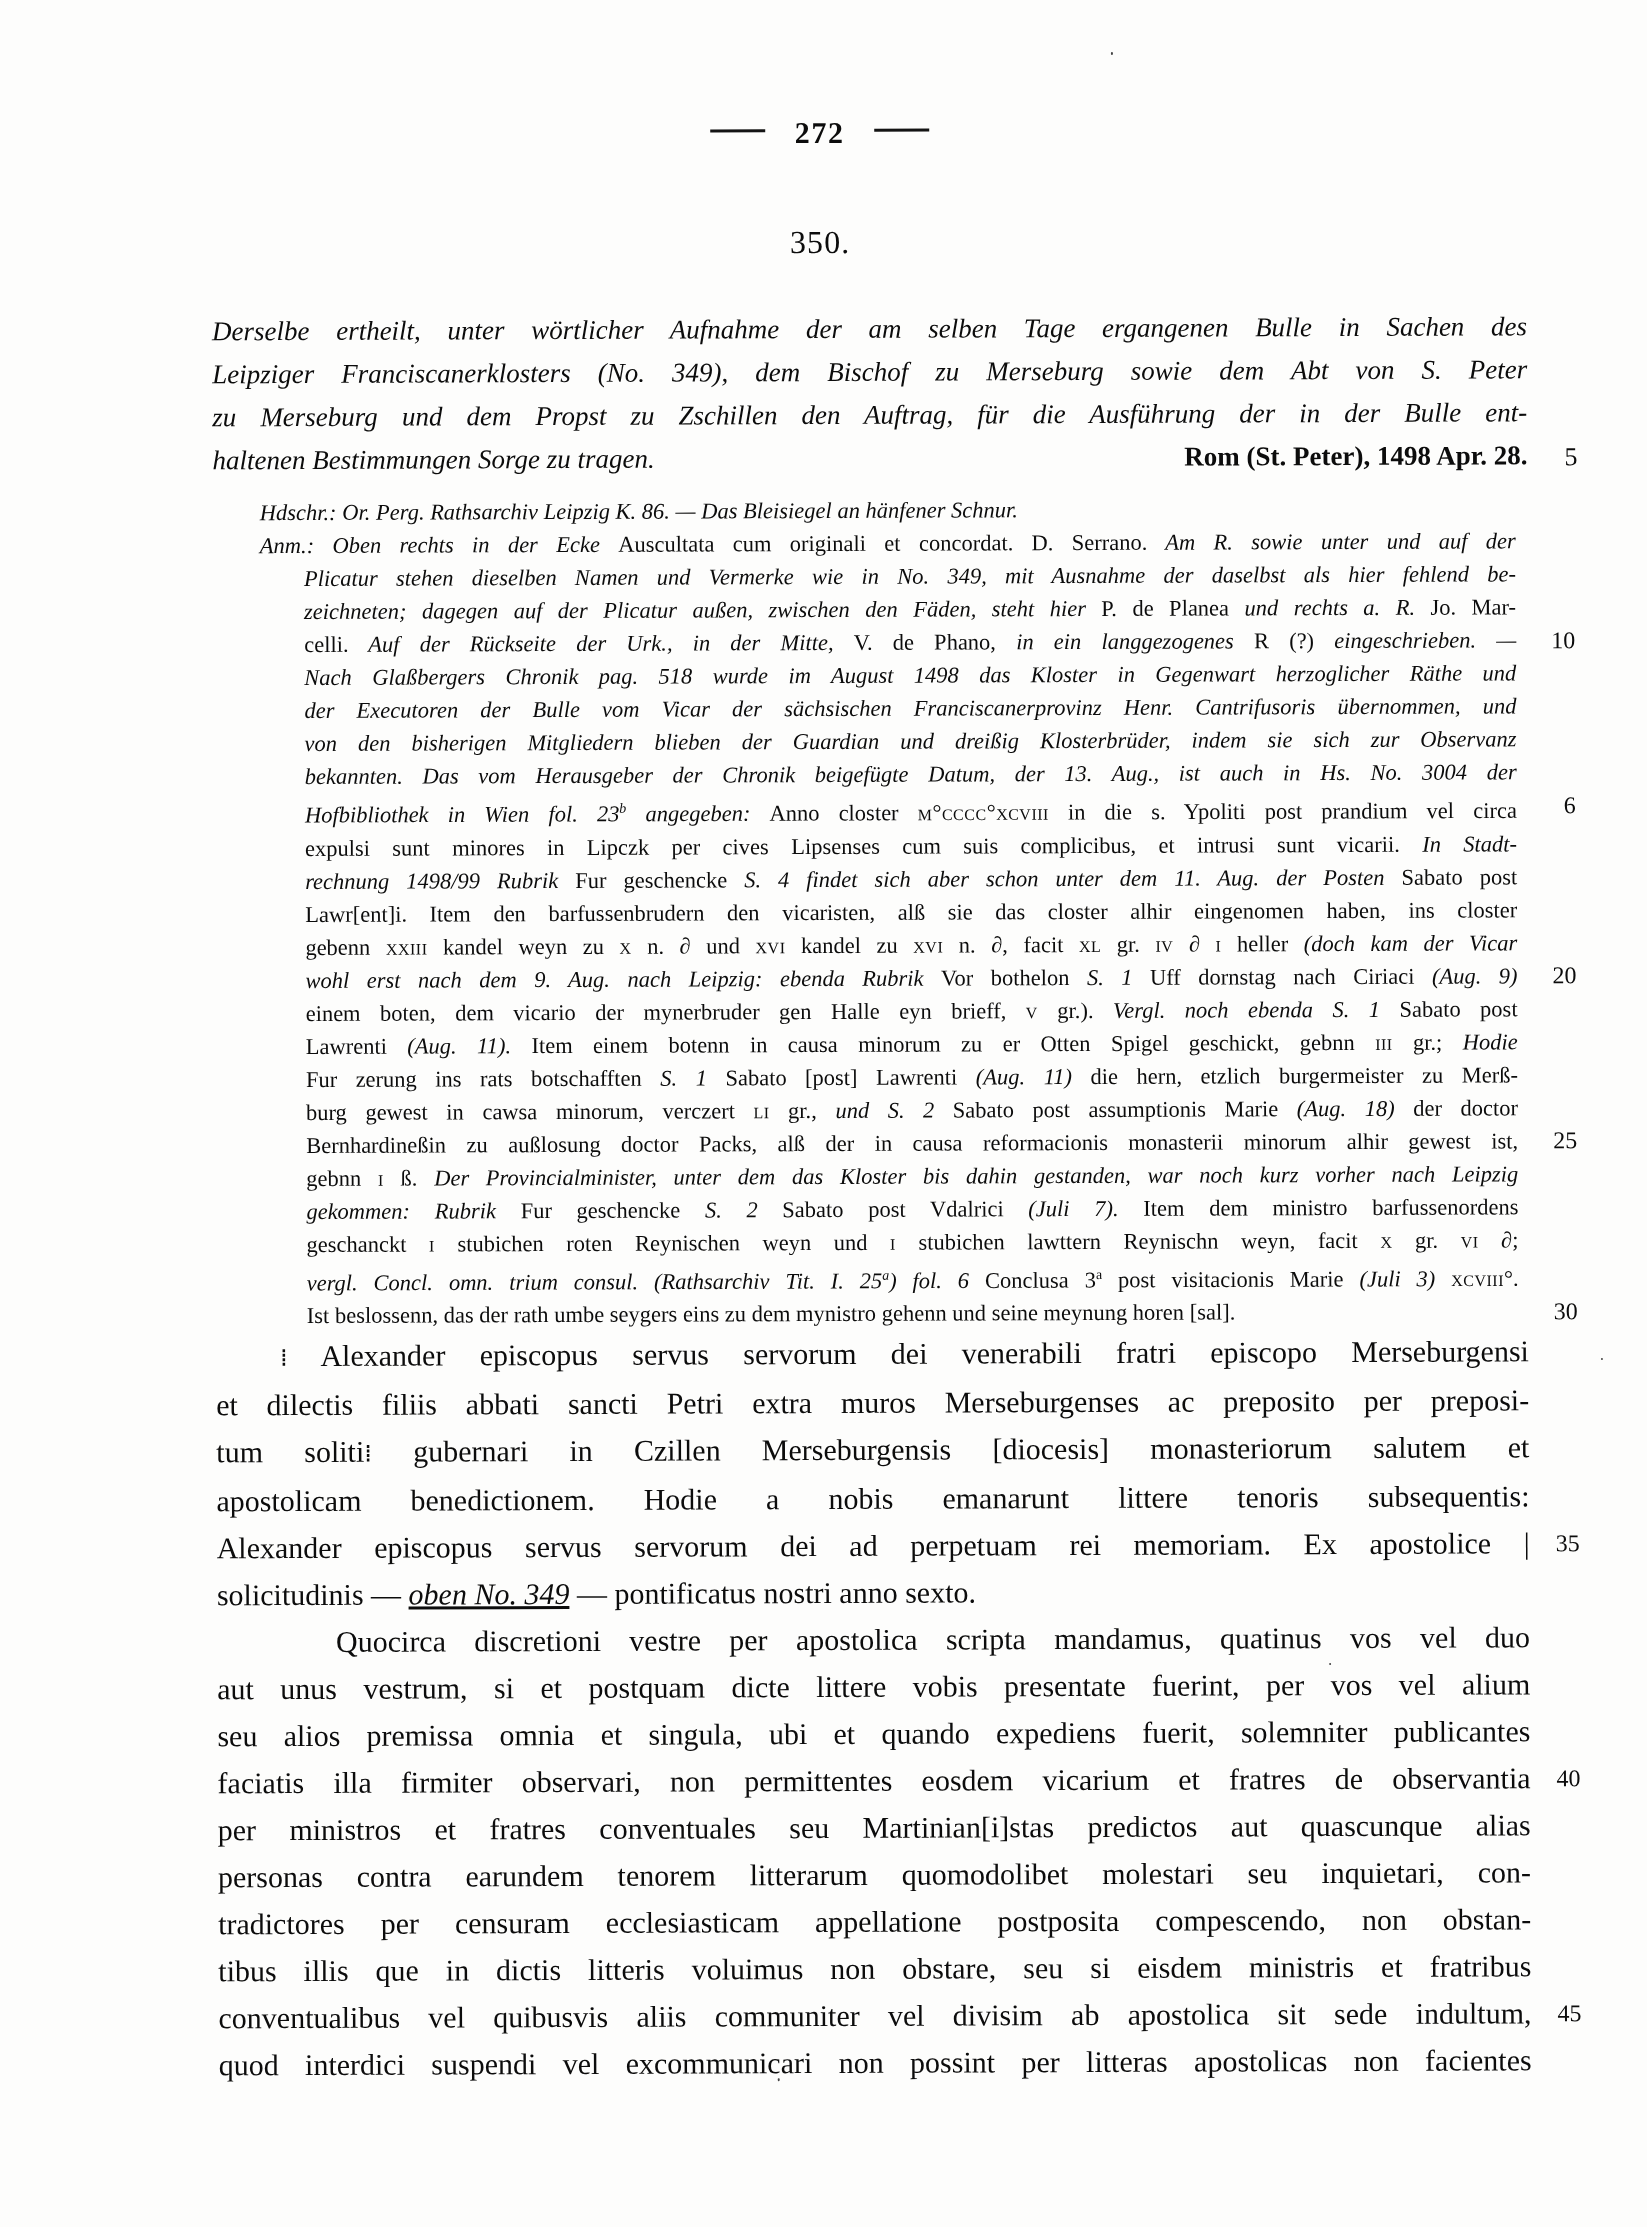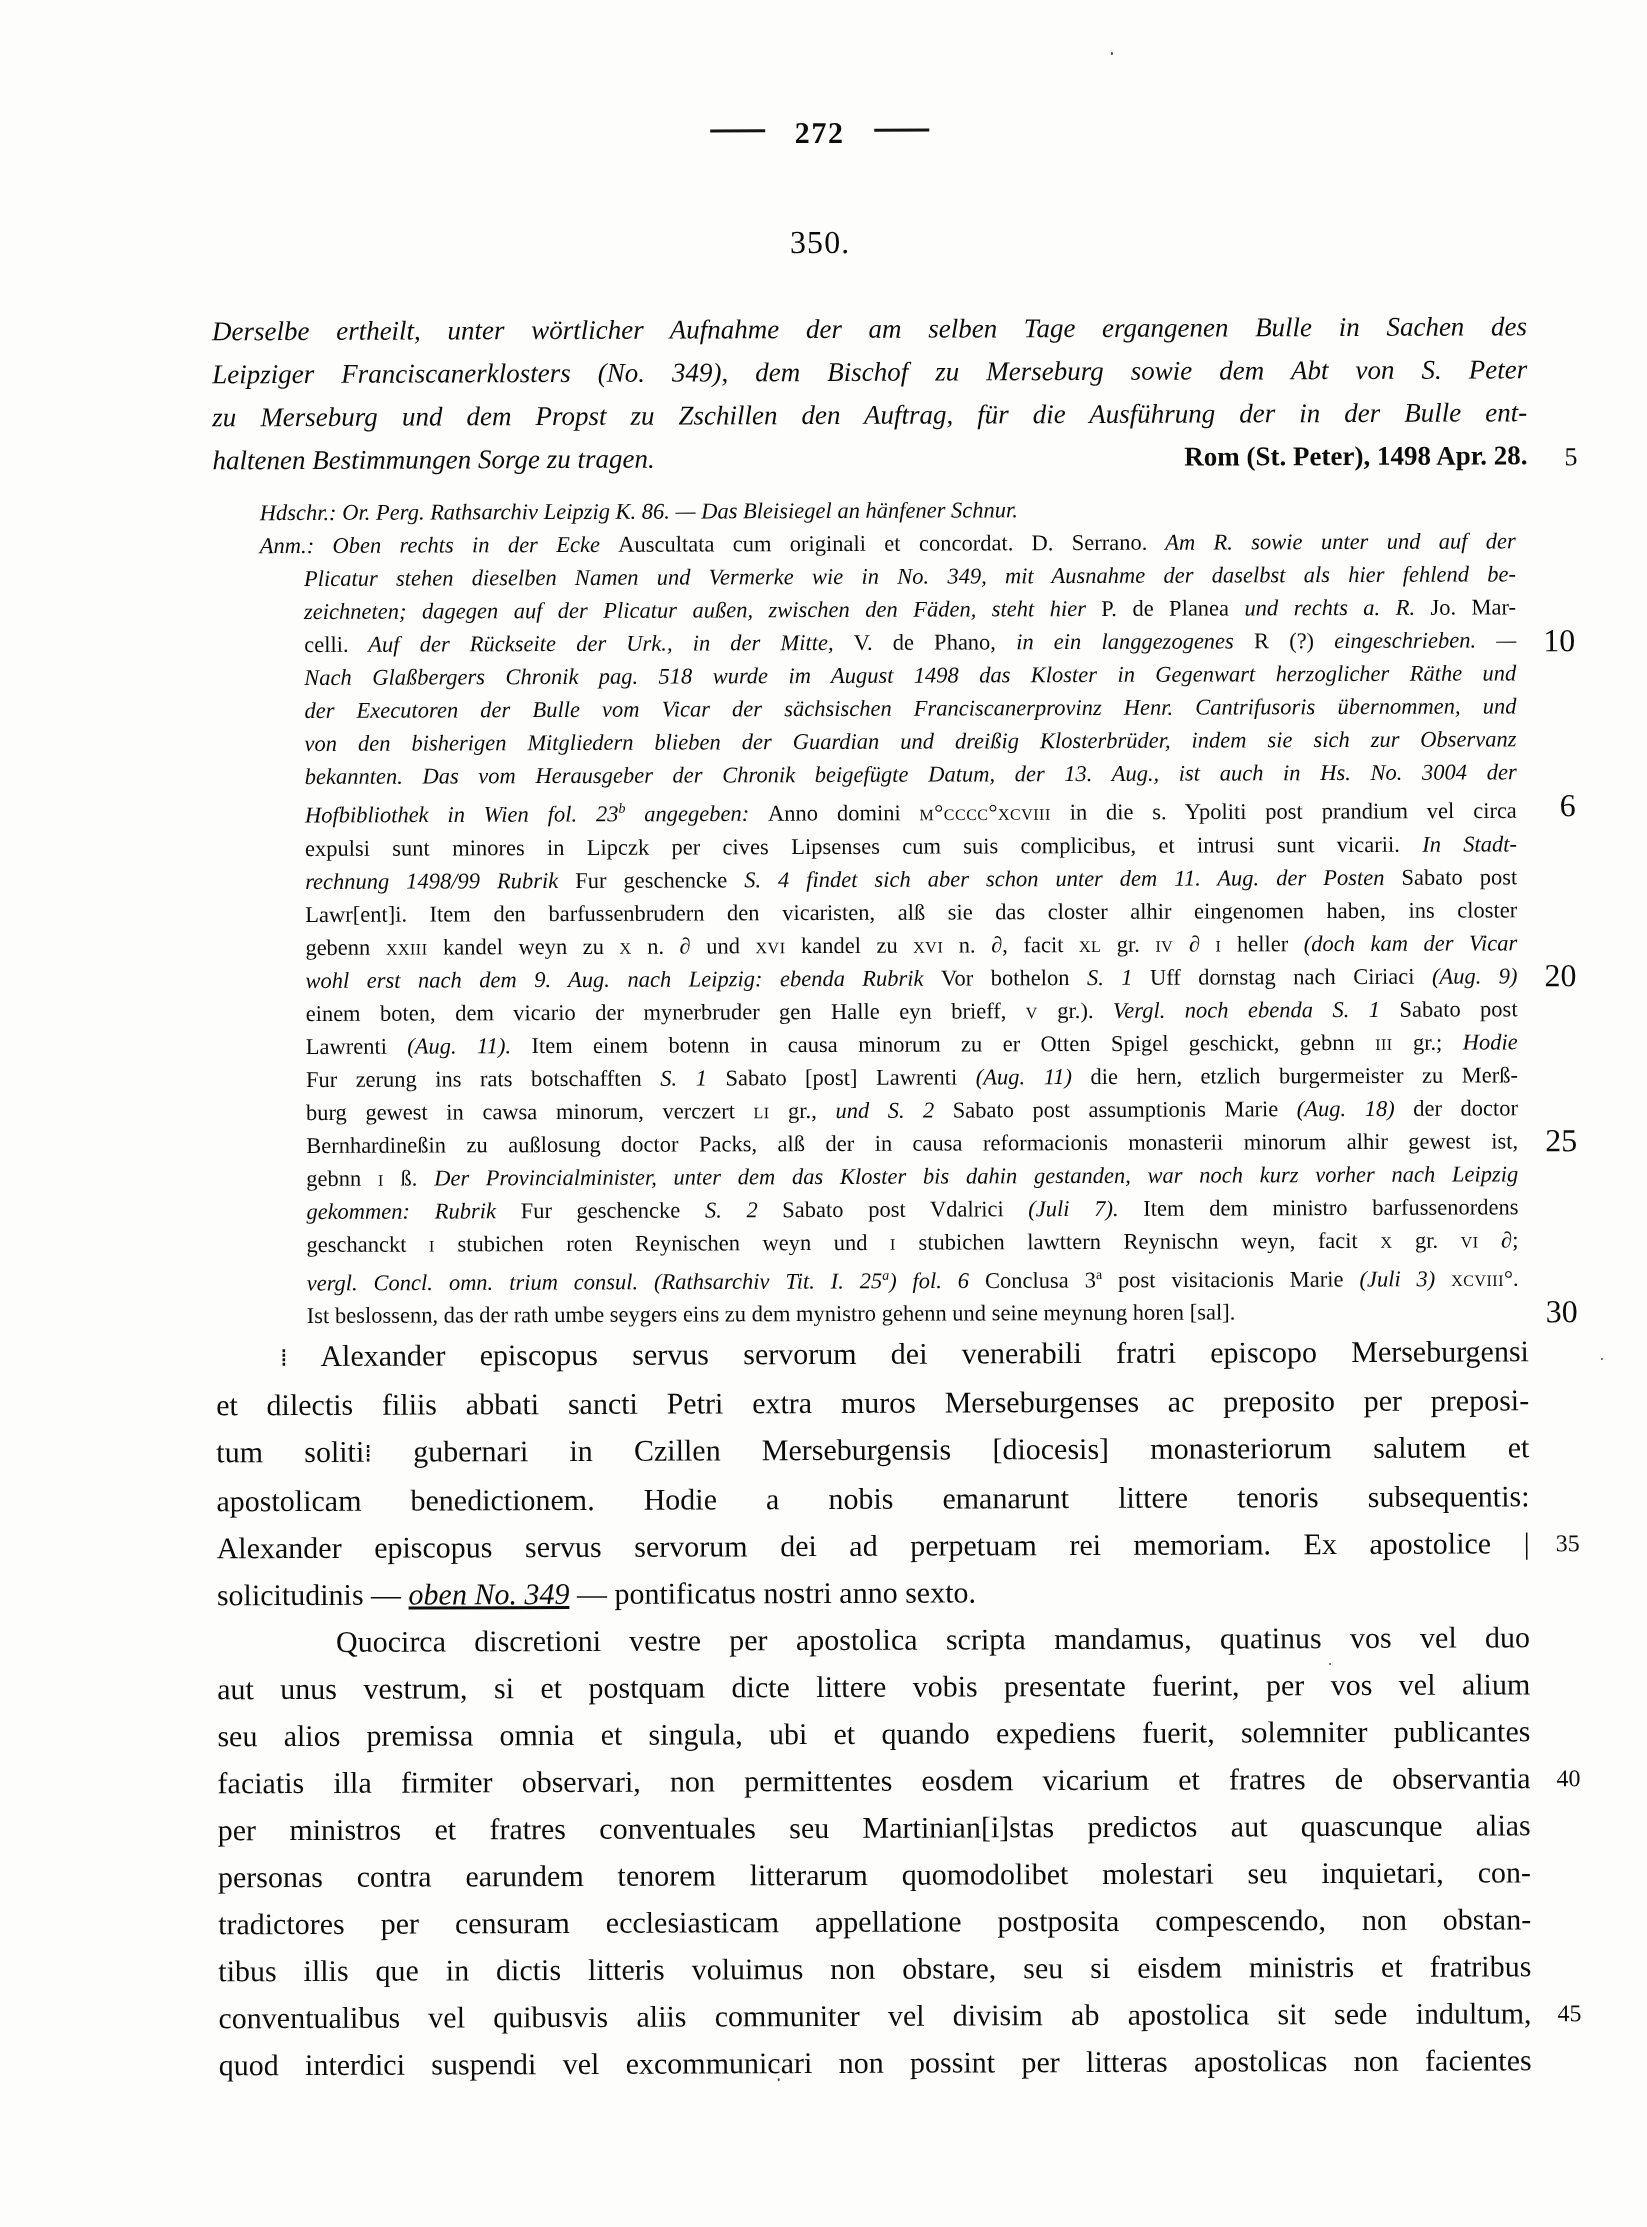--- a/index.html
+++ b/index.html
@@ -31,21 +31,21 @@
   
   .maintext{position:absolute;left:215px;top:1330px;width:1313px;font-size:30px;line-height:47px;}
   .maintext .tl{text-align:justify;text-align-last:justify;}
   .maintext .tl.nojust{text-align:left;text-align-last:left;}
   .maintext .tl.ind1{padding-left:64px;}
   .maintext .tl.ind2{padding-left:119px;}
   
   .tl{position:relative;white-space:normal;}
   .linenum{position:absolute;top:0.5px;font-style:normal;font-weight:normal;font-variant:normal;}
   .summary .linenum{right:-50px;font-size:26px;}
-  .apparatus .linenum{right:-59px;font-size:32px;}
+  .apparatus .linenum{right:-59px;font-size:24px;}
   .maintext .linenum{right:-50px;font-size:24px;}
   
   .seg-r{font-style:normal;}
   .seg-i{font-style:italic;text-decoration:underline;}
   .seg-sc{font-style:normal;font-variant:small-caps;letter-spacing:0.5px;}
   .seg-sup{font-style:normal;vertical-align:super;font-size:62%;font-variant:normal;}
   .seg-isup{font-style:italic;vertical-align:super;font-size:62%;}
   .seg-dots{font-family:"DejaVu Sans",sans-serif;font-style:normal;font-size:82%;}
   .seg-bar{font-style:normal;}
   
@@ -80,21 +80,21 @@
       <div>
           <div class="tl nojust"><span>Hdschr.: Or. Perg. Rathsarchiv Leipzig K. 86. — Das Bleisiegel an hänfener Schnur.</span></div>
           <div class="tl"><span>Anm.: Oben rechts in der Ecke </span><span class="seg-r">Auscultata cum originali et concordat. D. Serrano.</span><span>  Am R. sowie unter und auf der</span></div>
           <div class="tl hang"><span>Plicatur stehen dieselben Namen und Vermerke wie in No. 349, mit Ausnahme der daselbst als hier fehlend be-</span></div>
           <div class="tl hang"><span>zeichneten; dagegen auf der Plicatur außen, zwischen den Fäden, steht hier </span><span class="seg-r">P. de Planea</span><span> und rechts a. R. </span><span class="seg-r">Jo. Mar-</span></div>
           <div class="tl hang"><span class="seg-r">celli.</span><span>  Auf der Rückseite der Urk., in der Mitte, </span><span class="seg-r">V. de Phano,</span><span> in ein langgezogenes </span><span class="seg-r">R (?)</span><span> eingeschrieben. —</span><span class="linenum">10</span></div>
           <div class="tl hang"><span>Nach Glaßbergers Chronik pag. 518 wurde im August 1498 das Kloster in Gegenwart herzoglicher Räthe und</span></div>
           <div class="tl hang"><span>der Executoren der Bulle vom Vicar der sächsischen Franciscanerprovinz Henr. Cantrifusoris übernommen, und</span></div>
           <div class="tl hang"><span>von den bisherigen Mitgliedern blieben der Guardian und dreißig Klosterbrüder, indem sie sich zur Observanz</span></div>
           <div class="tl hang"><span>bekannten.  Das vom Herausgeber der Chronik beigefügte Datum, der 13. Aug., ist auch in Hs. No. 3004 der</span></div>
-          <div class="tl hang"><span>Hofbibliothek in Wien fol. 23</span><span class="seg-isup">b</span><span> angegeben: </span><span class="seg-r">Anno domini </span><span class="seg-sc">m°cccc°xcviii</span><span class="seg-r"> in die s. Ypoliti post prandium vel circa</span><span class="linenum">6</span></div>
+          <div class="tl hang"><span>Hofbibliothek in Wien fol. 23</span><span class="seg-isup">b</span><span> angegeben: </span><span class="seg-r">Anno closter </span><span class="seg-sc">m°cccc°xcviii</span><span class="seg-r"> in die s. Ypoliti post prandium vel circa</span><span class="linenum">6</span></div>
           <div class="tl hang"><span class="seg-r">expulsi sunt minores in Lipczk per cives Lipsenses cum suis complicibus, et intrusi sunt vicarii.</span><span>  In Stadt-</span></div>
           <div class="tl hang"><span>rechnung 1498/99 Rubrik </span><span class="seg-r">Fur geschencke </span><span>S. 4 findet sich aber schon unter dem 11. Aug. der Posten </span><span class="seg-r">Sabato post</span></div>
           <div class="tl hang"><span class="seg-r">Lawr[ent]i.  Item den barfussenbrudern den vicaristen, alß sie das closter alhir eingenomen haben, ins closter</span></div>
           <div class="tl hang"><span class="seg-r">gebenn </span><span class="seg-sc">xxiii</span><span class="seg-r"> kandel weyn zu </span><span class="seg-sc">x</span><span class="seg-r"> n. ∂ und </span><span class="seg-sc">xvi</span><span class="seg-r"> kandel zu </span><span class="seg-sc">xvi</span><span class="seg-r"> n. ∂, facit </span><span class="seg-sc">xl</span><span class="seg-r"> gr. </span><span class="seg-sc">iv</span><span class="seg-r"> ∂ </span><span class="seg-sc">i</span><span class="seg-r"> heller </span><span>(doch kam der Vicar</span></div>
           <div class="tl hang"><span>wohl erst nach dem 9. Aug. nach Leipzig: ebenda Rubrik </span><span class="seg-r">Vor bothelon </span><span>S. 1 </span><span class="seg-r">Uff dornstag nach Ciriaci </span><span>(Aug. 9)</span><span class="linenum">20</span></div>
           <div class="tl hang"><span class="seg-r">einem boten, dem vicario der mynerbruder gen Halle eyn brieff, </span><span class="seg-sc">v</span><span class="seg-r"> gr.).</span><span>  Vergl. noch ebenda S. 1 </span><span class="seg-r">Sabato post</span></div>
           <div class="tl hang"><span class="seg-r">Lawrenti </span><span>(Aug. 11).</span><span class="seg-r">  Item einem botenn in causa minorum zu er Otten Spigel geschickt, gebnn </span><span class="seg-sc">iii</span><span class="seg-r"> gr.; </span><span>Hodie</span></div>
           <div class="tl hang"><span class="seg-r">Fur zerung ins rats botschafften </span><span>S. 1 </span><span class="seg-r">Sabato [post] Lawrenti </span><span>(Aug. 11)</span><span class="seg-r"> die hern, etzlich burgermeister zu Merß-</span></div>
           <div class="tl hang"><span class="seg-r">burg gewest in cawsa minorum, verczert </span><span class="seg-sc">li</span><span class="seg-r"> gr., </span><span>und S. 2 </span><span class="seg-r">Sabato post assumptionis Marie </span><span>(Aug. 18)</span><span class="seg-r"> der doctor</span></div>
           <div class="tl hang"><span class="seg-r">Bernhardineßin zu außlosung doctor Packs, alß der in causa reformacionis monasterii minorum alhir gewest ist,</span><span class="linenum">25</span></div>

